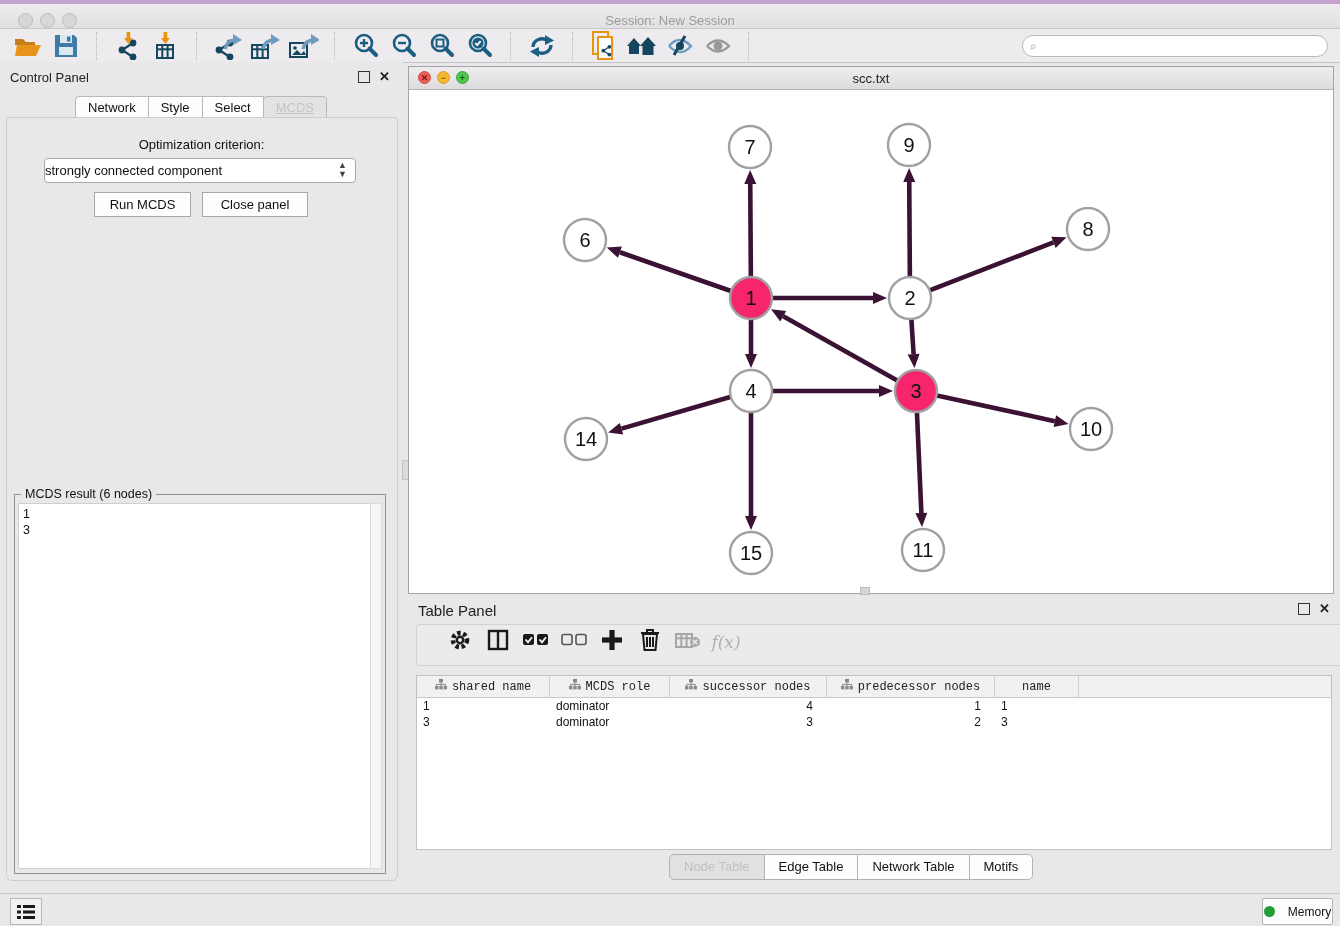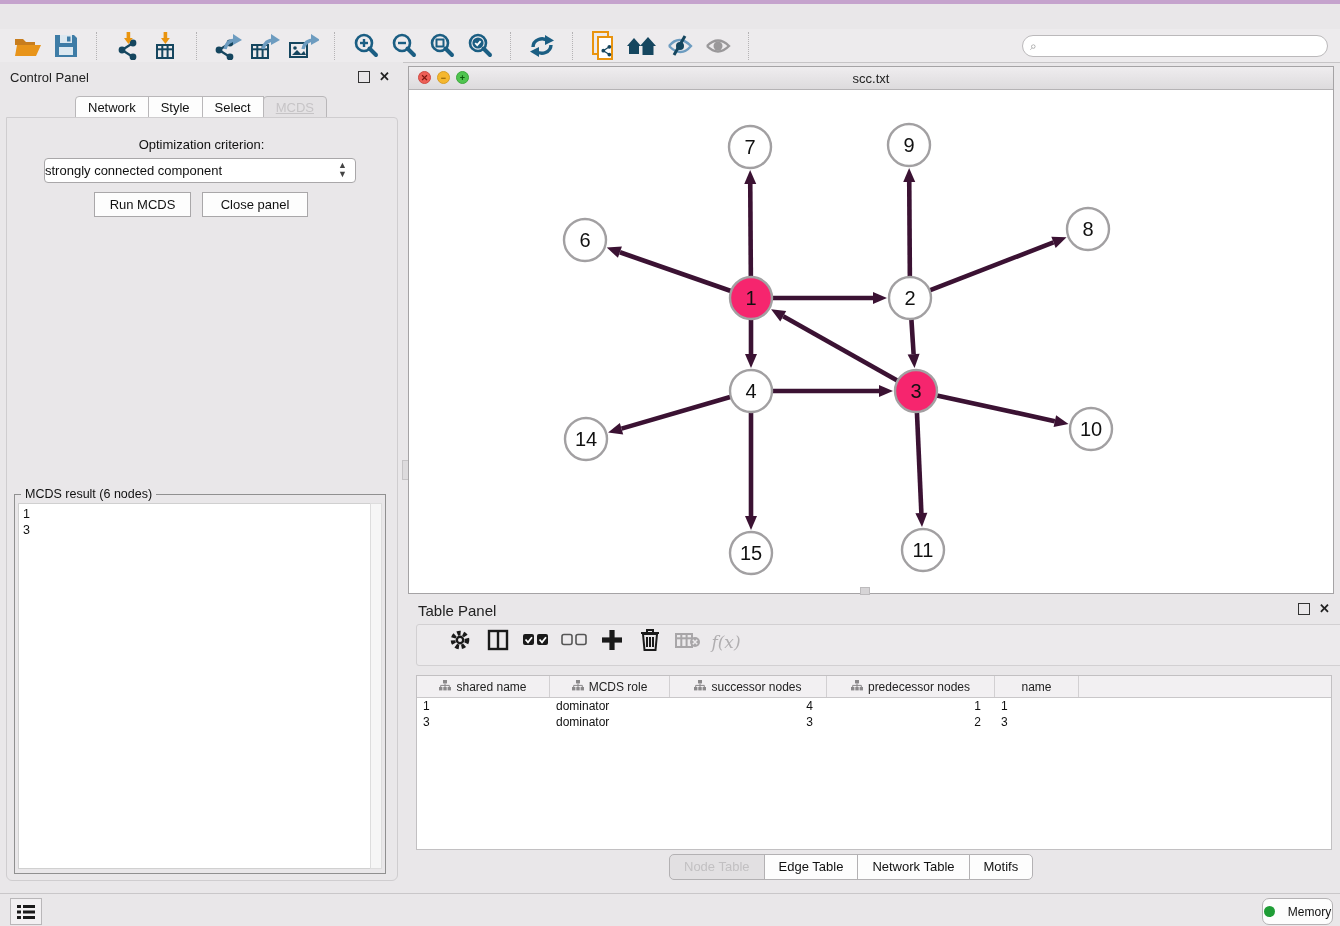--- a/index.html
+++ b/index.html
@@ -68,43 +68,49 @@
 
   
   #table-panel{left:408px;top:596px;width:932px;height:297px;background:#e9e7e9;}
   #tp-header{left:10px;top:6px;font-size:15px;color:#222;}
   #tp-btns{left:890px;top:7px;}
   #tp-toolbar{left:8px;top:28px;width:1106px;height:42px;border:1px solid #d2d0d2;border-radius:3px;background:#eceaec;display:flex;align-items:flex-start;padding-left:24px;box-sizing:border-box;}
   .tp-icon{width:38px;height:34px;display:flex;align-items:center;justify-content:center;}
   .fx-label{font-family:"DejaVu Serif",serif;font-style:italic;font-size:17px;color:#b0aeb0;}
   #node-table{left:8px;top:79px;width:914px;height:173px;background:#fff;border:1px solid #c2c0c2;overflow:hidden;}
   #table-header{display:flex;background:#f2f0f2;border-bottom:1px solid #c9c7c9;height:21px;}
-  .th{display:flex;align-items:center;justify-content:center;gap:5px;font-size:12px;color:#222;border-right:1px solid #d2d0d2;box-sizing:border-box;height:21px;}
+  .th{display:flex;align-items:center;justify-content:center;gap:5px;font-size:12px;color:#222;border-right:1px solid #d2d0d2;box-sizing:border-box;height:21px;font-family:Liberation Mono, monospace;}
   .tr{display:flex;height:16px;}
   .td{font-size:12px;color:#111;box-sizing:border-box;padding:1px 6px 0 6px;overflow:hidden;white-space:nowrap;}
   .td.right{text-align:right;padding-right:14px;}
   #tp-tabs{left:262px;top:258px;}
   .btab{border:1px solid #b3b1b3;background:#fdfdfd;color:#111;font-size:13px;padding:4px 14px 5px 14px;margin-left:-1px;cursor:default;}
   .btab.first{border-radius:5px 0 0 5px;}
   .btab.last{border-radius:0 5px 5px 0;}
   .btab.sel{background:#e2e0e2;color:#c2c0c2;}
 
   
   #statusbar{left:0;top:893px;width:1340px;height:33px;background:#e9e7e9;border-top:1px solid #c9c7c9;}
   #status-left-btn{left:10px;top:4px;width:30px;height:25px;background:#f2f0f2;border:1px solid #b9b7b9;display:flex;align-items:center;justify-content:center;}
-  #memory-btn{left:1262px;top:4px;width:69px;height:25px;background:#fdfdfd;border:1px solid #b5b3b5;border-radius:7px;display:flex;align-items:center;justify-content:center;gap:13px;font-size:12px;color:#111;}
+  #memory-btn{left:1262px;top:4px;width:69px;height:25px;background:#fdfdfd;border:1px solid #b5b3b5;border-radius:2px;display:flex;align-items:center;justify-content:center;gap:13px;font-size:12px;color:#111;}
   #memory-dot{width:11px;height:11px;border-radius:50%;background:#1f9d36;}
 </style>
 </head>
 <body>
 
 <div id="app">
 
   <div id="top-edge" class="abs"></div>
 
+  <div id="titlebar" class="abs">
+    <div id="titlebar-lights" class="abs">
+      <span class="tl-gray"></span><span class="tl-gray"></span><span class="tl-gray"></span>
+    </div>
+    <div id="window-title" class="abs">Session: New Session</div>
+  </div>
 
   <div id="toolbar" class="abs">
       <div class="tb-group">
         <div class="tb-btn">
           <span>
             <svg width="30" height="26" viewBox="0 0 30 26">
               <path d="M2 6 h8 l3 3 h9 v3 h-20 z" fill="#c87d1d"></path>
               <path d="M4 12 h24 l-5 11 h-21 z" fill="#e8941a"></path>
             </svg>
           </span>

